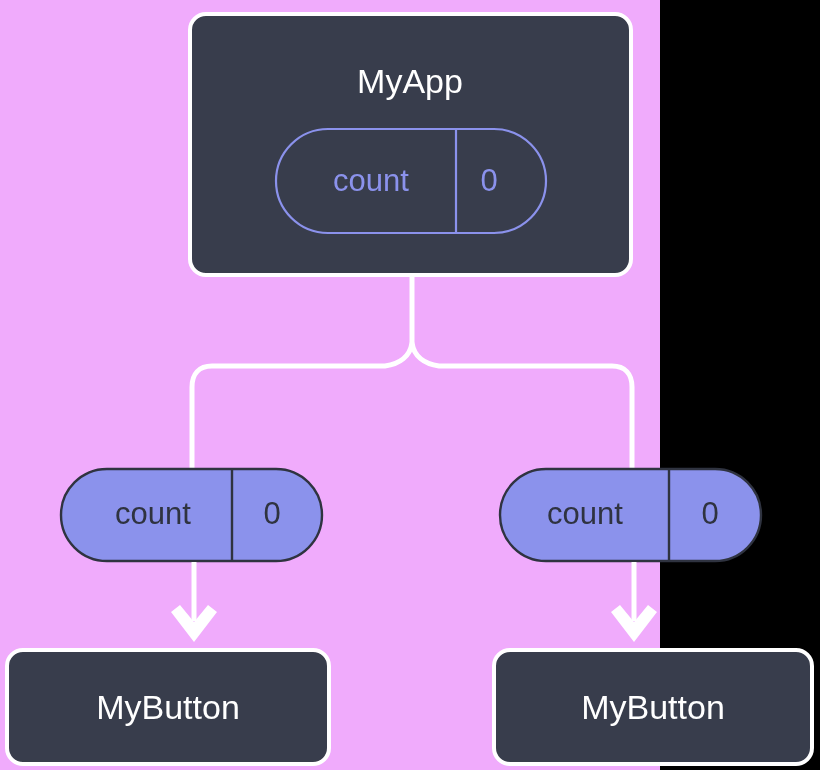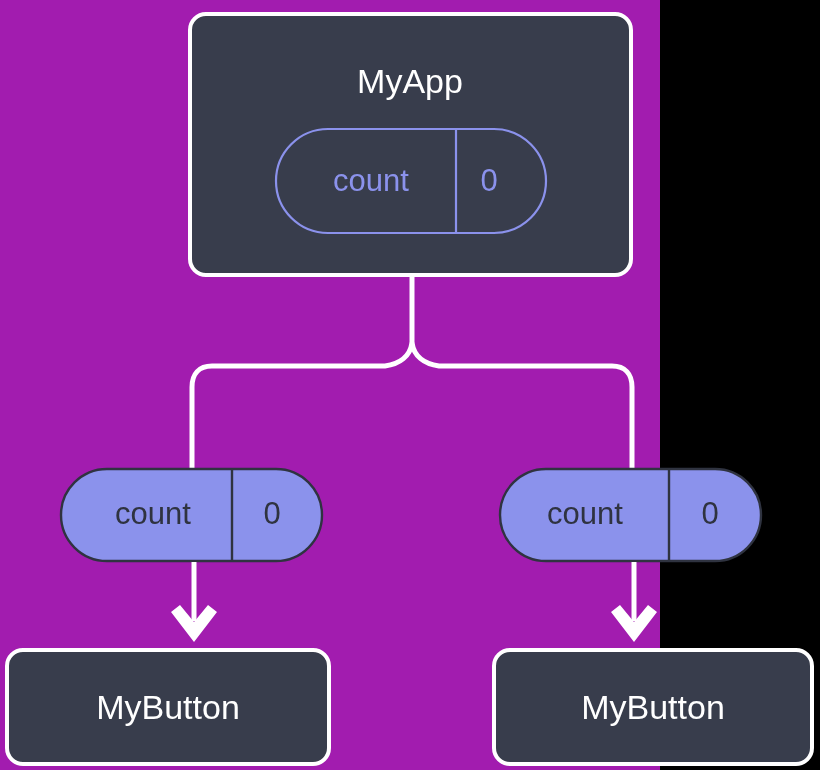--- a/index.html
+++ b/index.html
@@ -10,21 +10,21 @@
   body {
     width: 820px;
     height: 770px;
     overflow: hidden;
     font-family: "Liberation Sans", sans-serif;
   }
   #diagram-root {
     position: relative;
     width: 660px;
     height: 770px;
-    background: #a21caf;
+    background: #f0abfc;
   }
   svg#scene {
     display: block;
     width: 820px;
     height: 770px;
   }
   .node-label {
     font-family: "Liberation Sans", sans-serif;
     font-size: 34px;
     fill: #ffffff;

